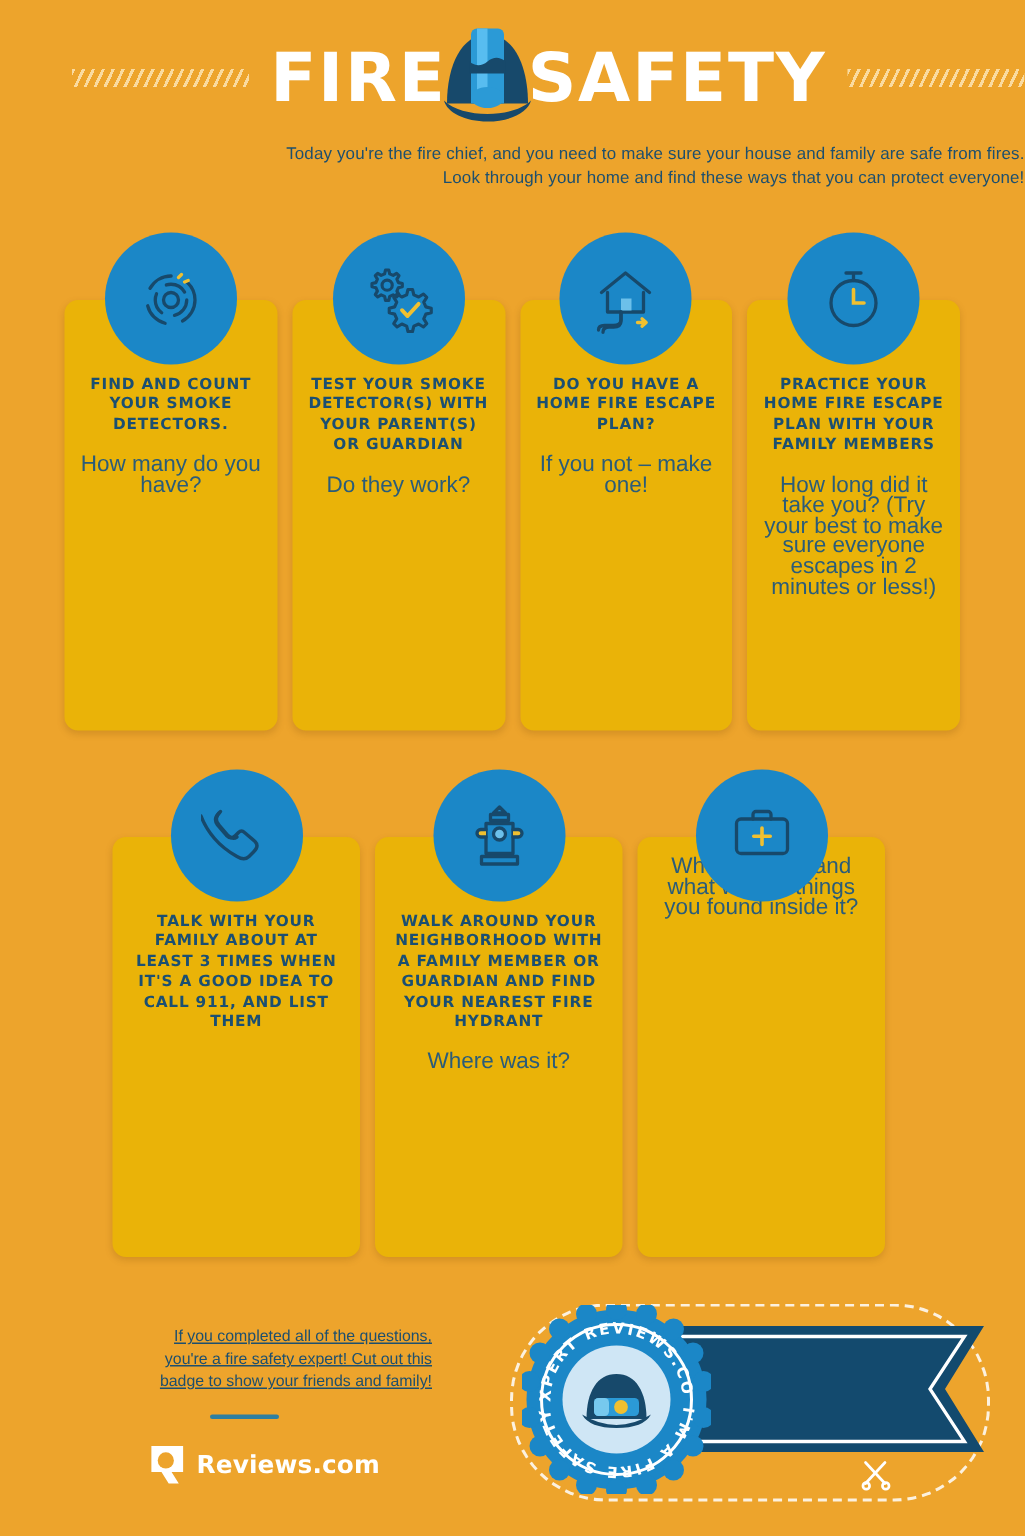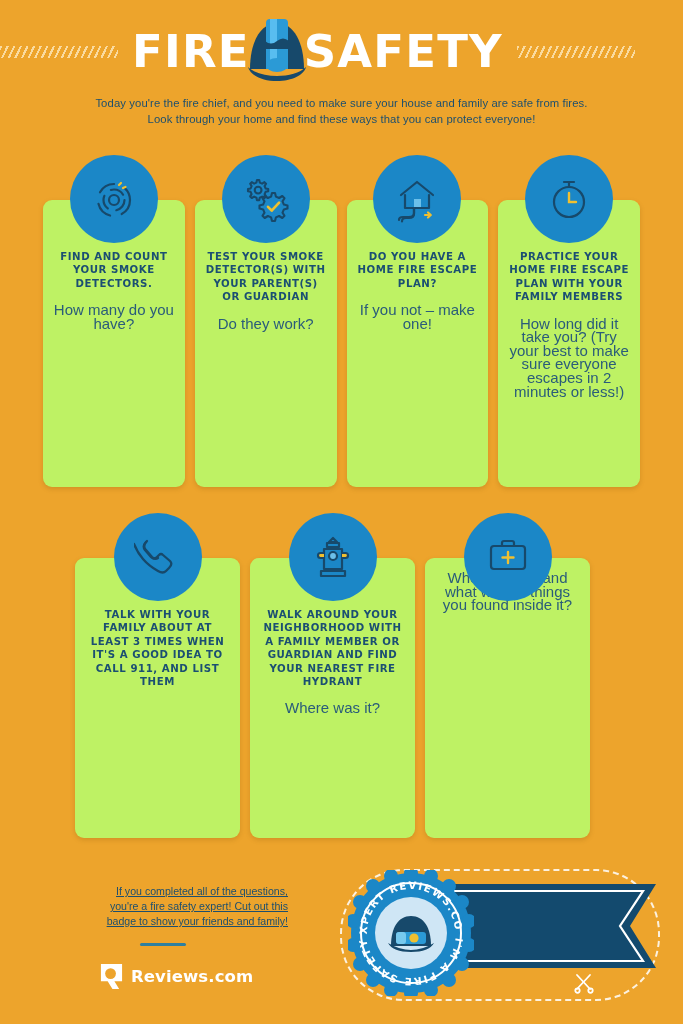--- a/index.html
+++ b/index.html
@@ -9,21 +9,21 @@
     font-family:"Liberation Sans", sans-serif;
     overflow:hidden;
     position:relative;
   }
   .page{position:relative;width:683px;height:1024px;}
 
   
   .header{position:relative;height:140px;}
   .title-row{
     position:absolute;top:22px;left:0;width:683px;height:60px;
-    display:flex;align-items:center;justify-content:flex-start;
+    display:flex;align-items:center;justify-content:flex-end;
   }
   .hatch{
     width:118px;height:12px;
     background:repeating-linear-gradient(115deg,
       rgba(255,240,205,.72) 0px, rgba(255,240,205,.72) 2px,
       rgba(237,164,44,0) 2px, rgba(237,164,44,0) 6px);
   }
   .hatch.left{margin-right:14px;}
   .hatch.right{margin-left:14px;}
   .title-word{
@@ -35,32 +35,32 @@
     font-family:"DejaVu Sans", sans-serif;
     position:relative;z-index:3;
   }
   .helmet-wrap{
     position:relative;width:62px;height:66px;margin:0 -4px;
     z-index:1;
   }
   .helmet-wrap svg{position:absolute;left:0;top:-6px;}
   .intro{
     position:absolute;top:95px;left:0;width:683px;
-    text-align:center;color:#1d4f6e;
+    text-align:right;color:#1d4f6e;
     font-size:11.3px;line-height:16px;letter-spacing:.1px;
   }
 
   
   .row{position:absolute;left:43px;width:597px;display:flex;gap:10px;}
   .row1{top:200px;}
   .row2{top:558px;padding-left:32px;}
   .card{
     position:relative;
     width:165px;
-    background:#bef264;
+    background:#eab308;
     border-radius:9px;
     box-shadow:0 2px 5px rgba(120,75,10,.22);
     padding:0 10px 10px;
     box-sizing:border-box;
   }
   .row1 .card{height:287px;}
   .row2 .card{height:280px;}
   .icon-circle{
     position:absolute;top:-45px;left:50%;transform:translateX(-50%);
     width:88px;height:88px;border-radius:50%;

